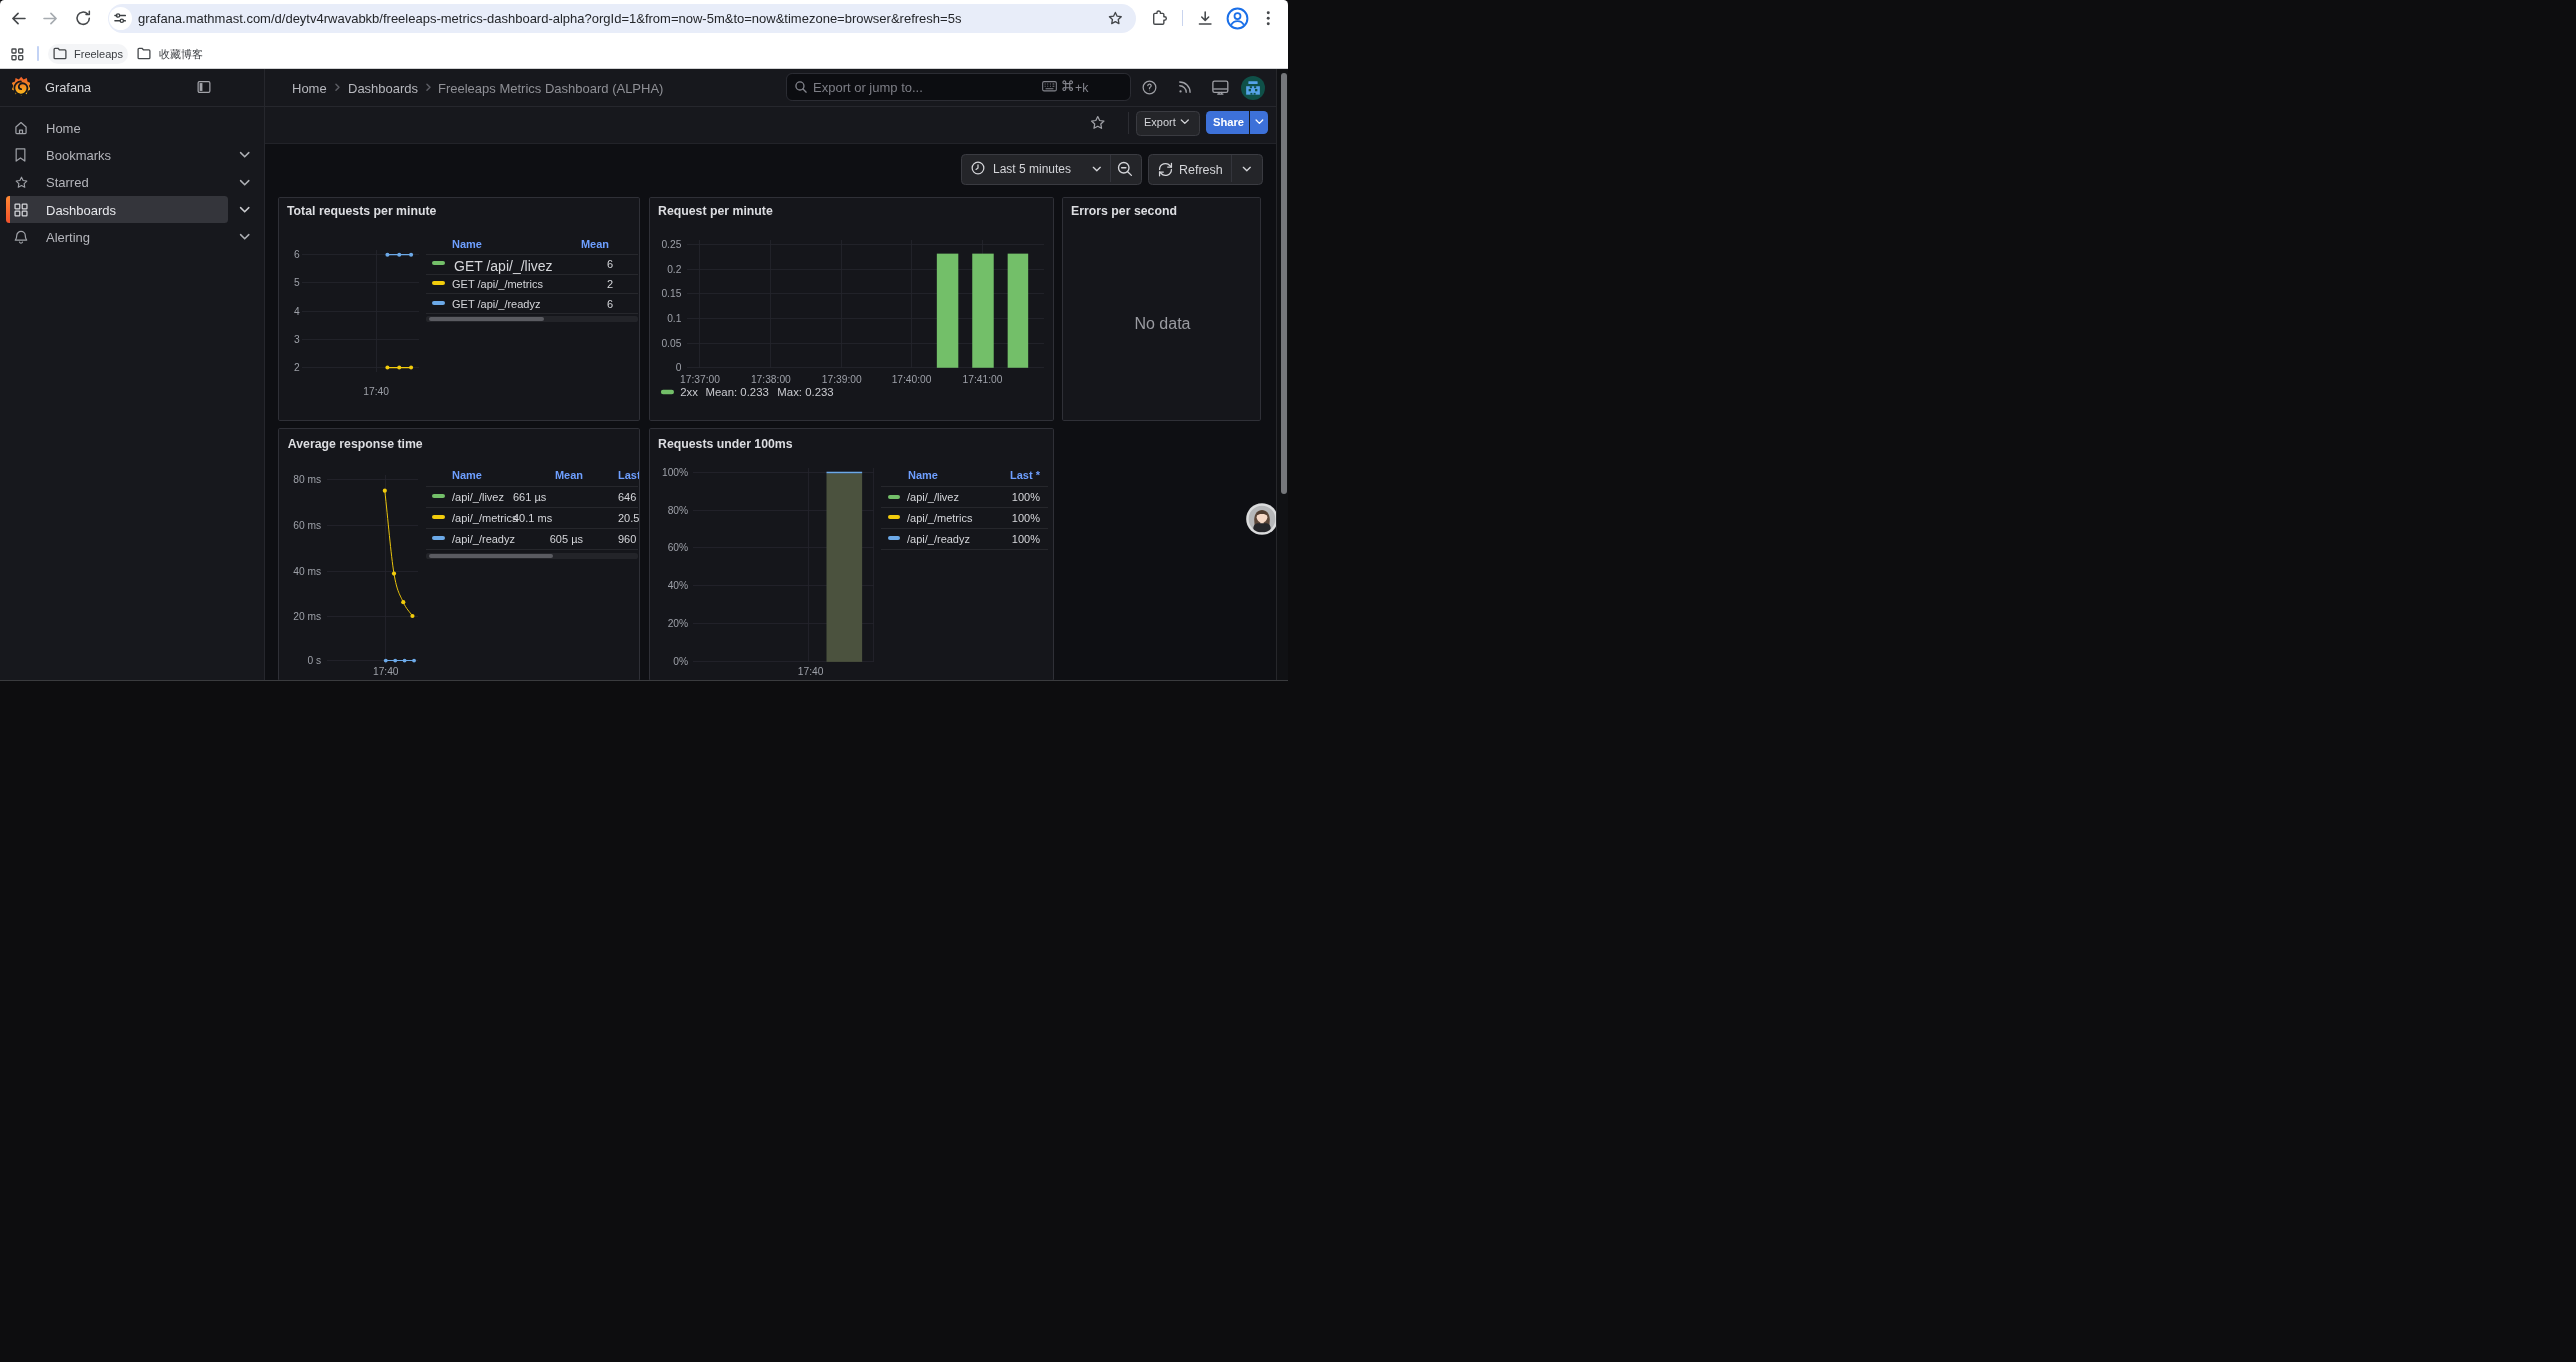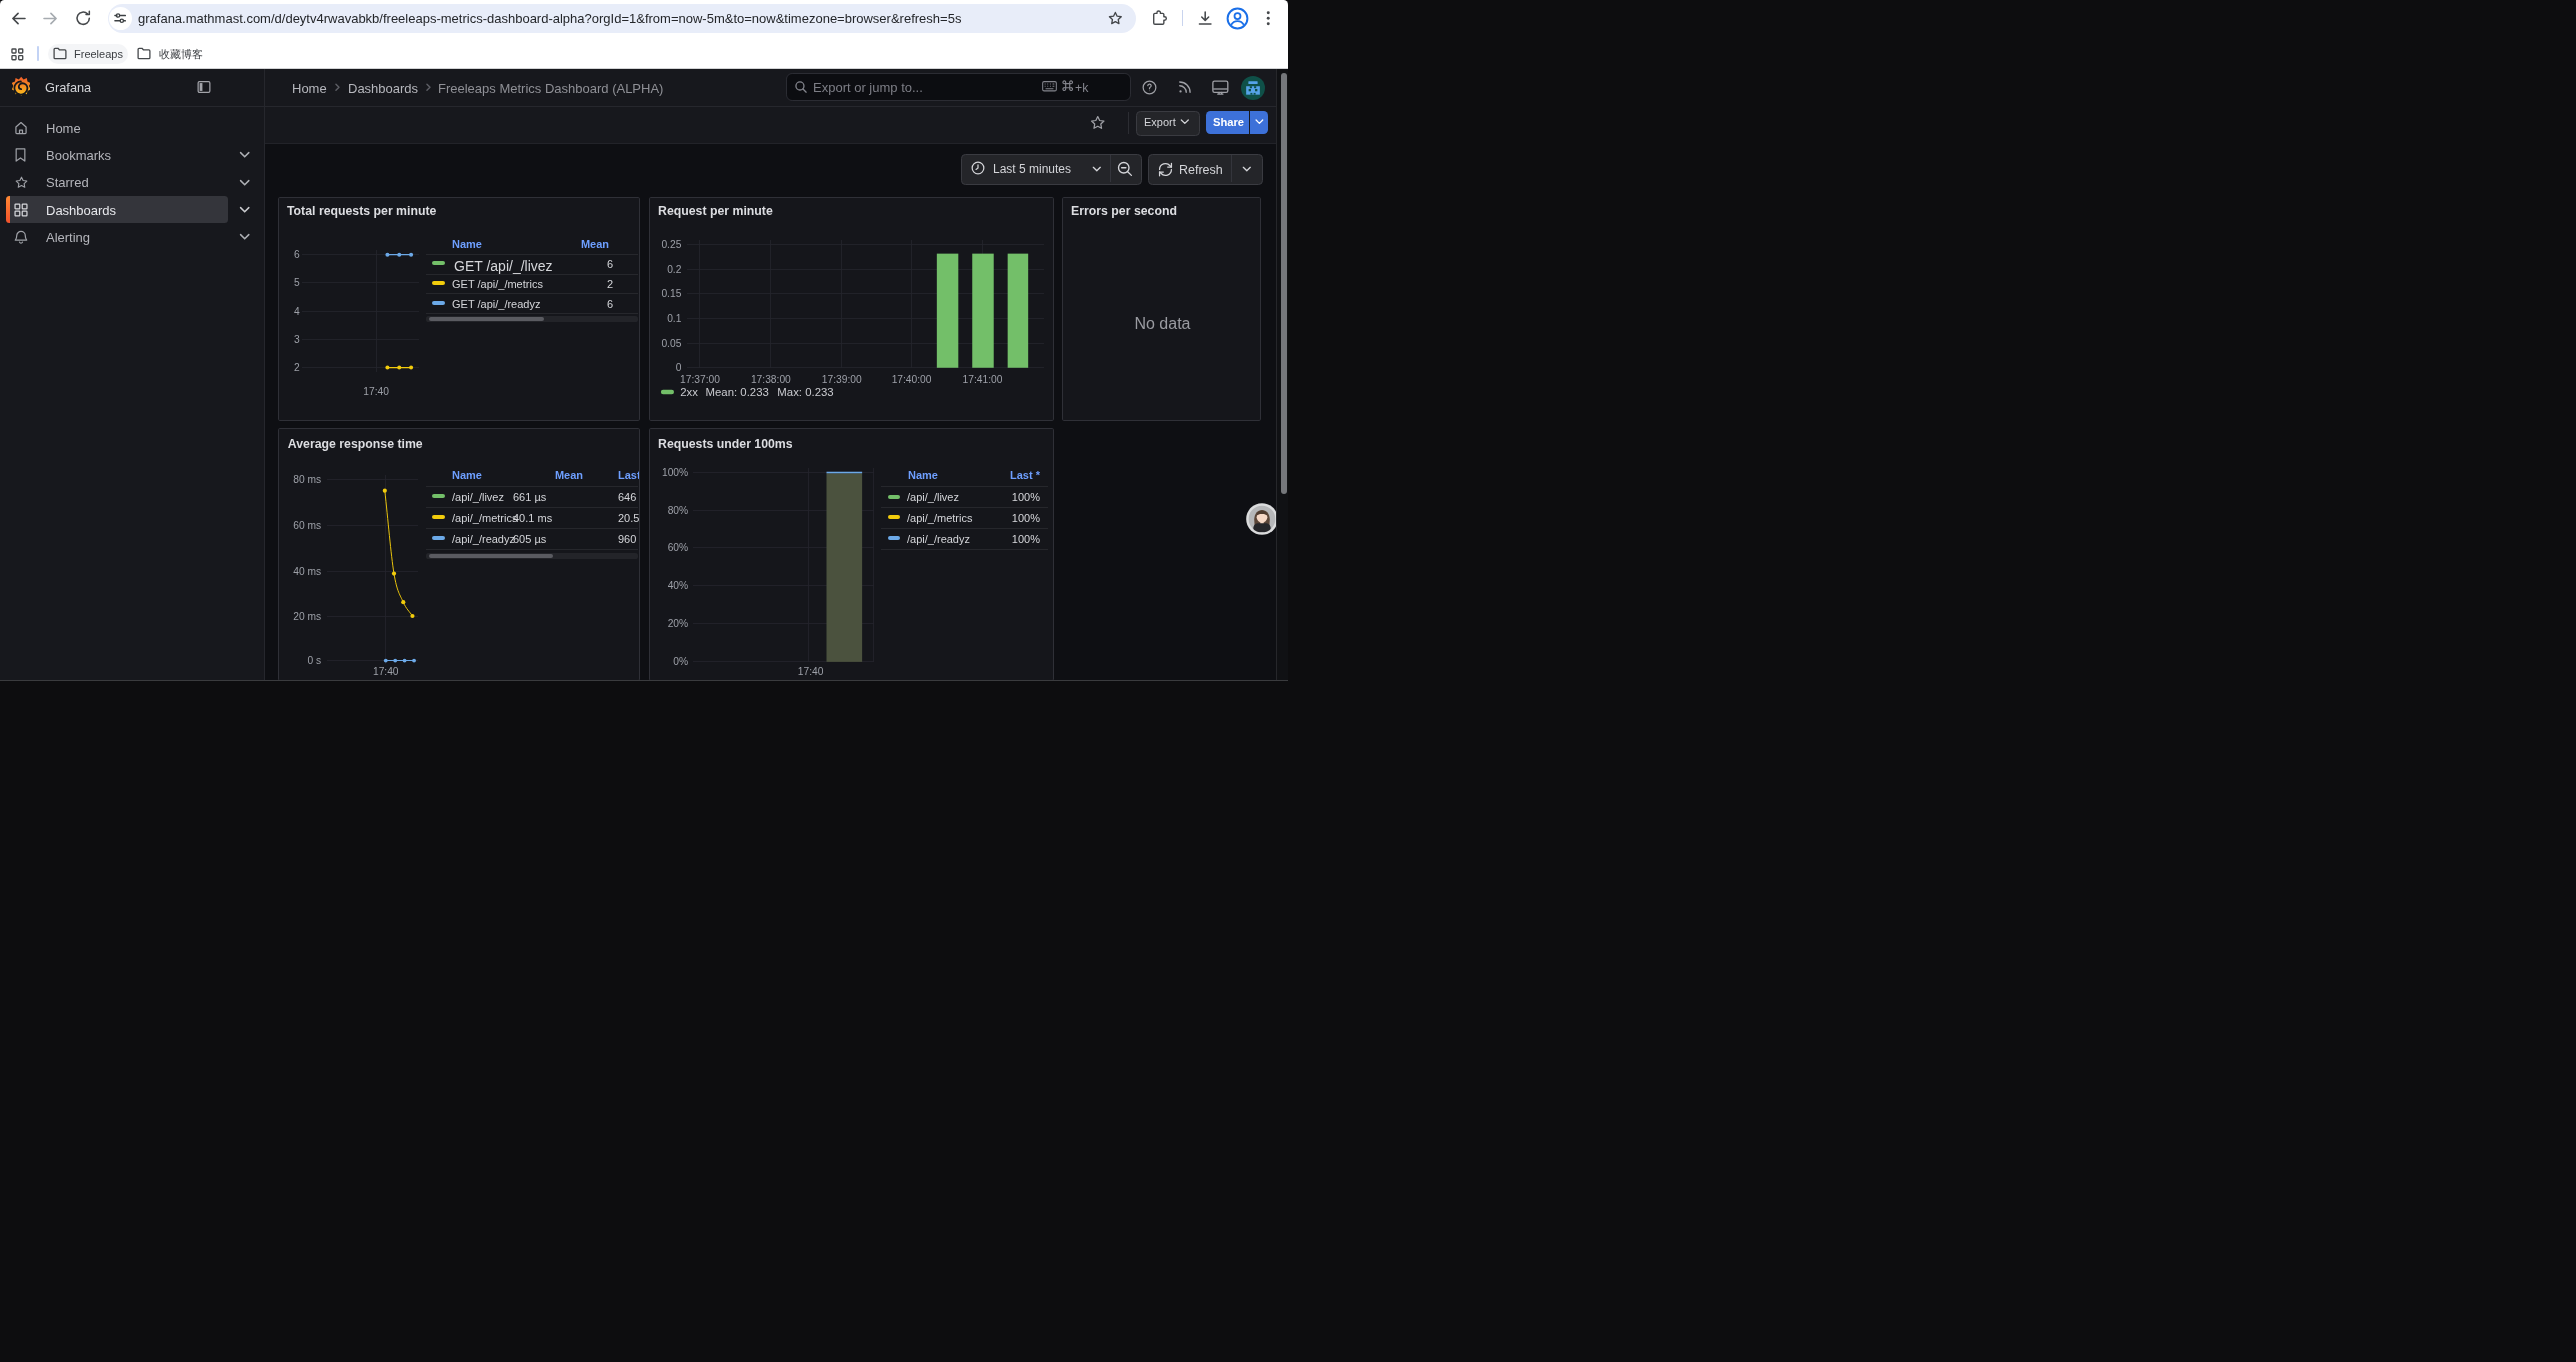--- a/index.html
+++ b/index.html
@@ -378,21 +378,21 @@
     <div class="abs" style="left:153px;top:65px;width:13px;height:4.4px;border-radius:2.2px;background:#73bf69"></div>
     <div class="txt" style="left:173px;top:62px;font-size:11px;color:#d5d6da">/api/_/livez</div>
     <div class="txt" style="left:234px;top:62px;width:70px;text-align:left;font-size:11px;color:#d5d6da">661 µs</div>
     <div class="txt" style="left:339px;top:62px;font-size:11px;color:#d5d6da">646</div>
     <div class="abs" style="left:153px;top:86px;width:13px;height:4.4px;border-radius:2.2px;background:#f2cc0c"></div>
     <div class="txt" style="left:173px;top:83px;font-size:11px;color:#d5d6da">/api/_/metrics</div>
     <div class="txt" style="left:234px;top:83px;width:70px;font-size:11px;color:#d5d6da">40.1 ms</div>
     <div class="txt" style="left:339px;top:83px;font-size:11px;color:#d5d6da">20.5 m</div>
     <div class="abs" style="left:153px;top:107px;width:13px;height:4.4px;border-radius:2.2px;background:#6ca9e8"></div>
     <div class="txt" style="left:173px;top:104px;font-size:11px;color:#d5d6da">/api/_/readyz</div>
-    <div class="txt" style="left:234px;top:104px;width:70px;text-align:left;font-size:11px;color:#d5d6da">605 µs</div>
+    <div class="txt" style="left:234px;top:104px;width:70px;text-align:right;font-size:11px;color:#d5d6da">605 µs</div>
     <div class="txt" style="left:339px;top:104px;font-size:11px;color:#d5d6da">960</div>
     <div class="abs" style="left:147px;top:124px;width:212px;height:5.7px;border-radius:2.6px;background:#232429"></div>
     <div class="abs" style="left:150px;top:125px;width:124px;height:4px;border-radius:1.9px;background:#5a5b61"></div>
   </div>
 
   <div class="abs" style="left:649px;top:359px;width:405px;height:253px;background:#15161b;border:0.9px solid #2f3037;border-radius:1.8px;box-sizing:border-box;overflow:hidden">
     <div class="txt" style="left:8px;top:8px;font-size:12.3px;font-weight:700;color:#dcdde1">Requests under 100ms</div>
     <svg class="abs" style="left:0;top:0" width="405" height="253" viewBox="0 0 462 289">
       <g stroke="#23242b" stroke-width="1" shape-rendering="crispEdges">
         <path d="M48.3 49.2H255.6M48.3 92.6H255.6M48.3 135.9H255.6M48.3 179.3H255.6M48.3 222.6H255.6M48.3 266H255.6"></path>

